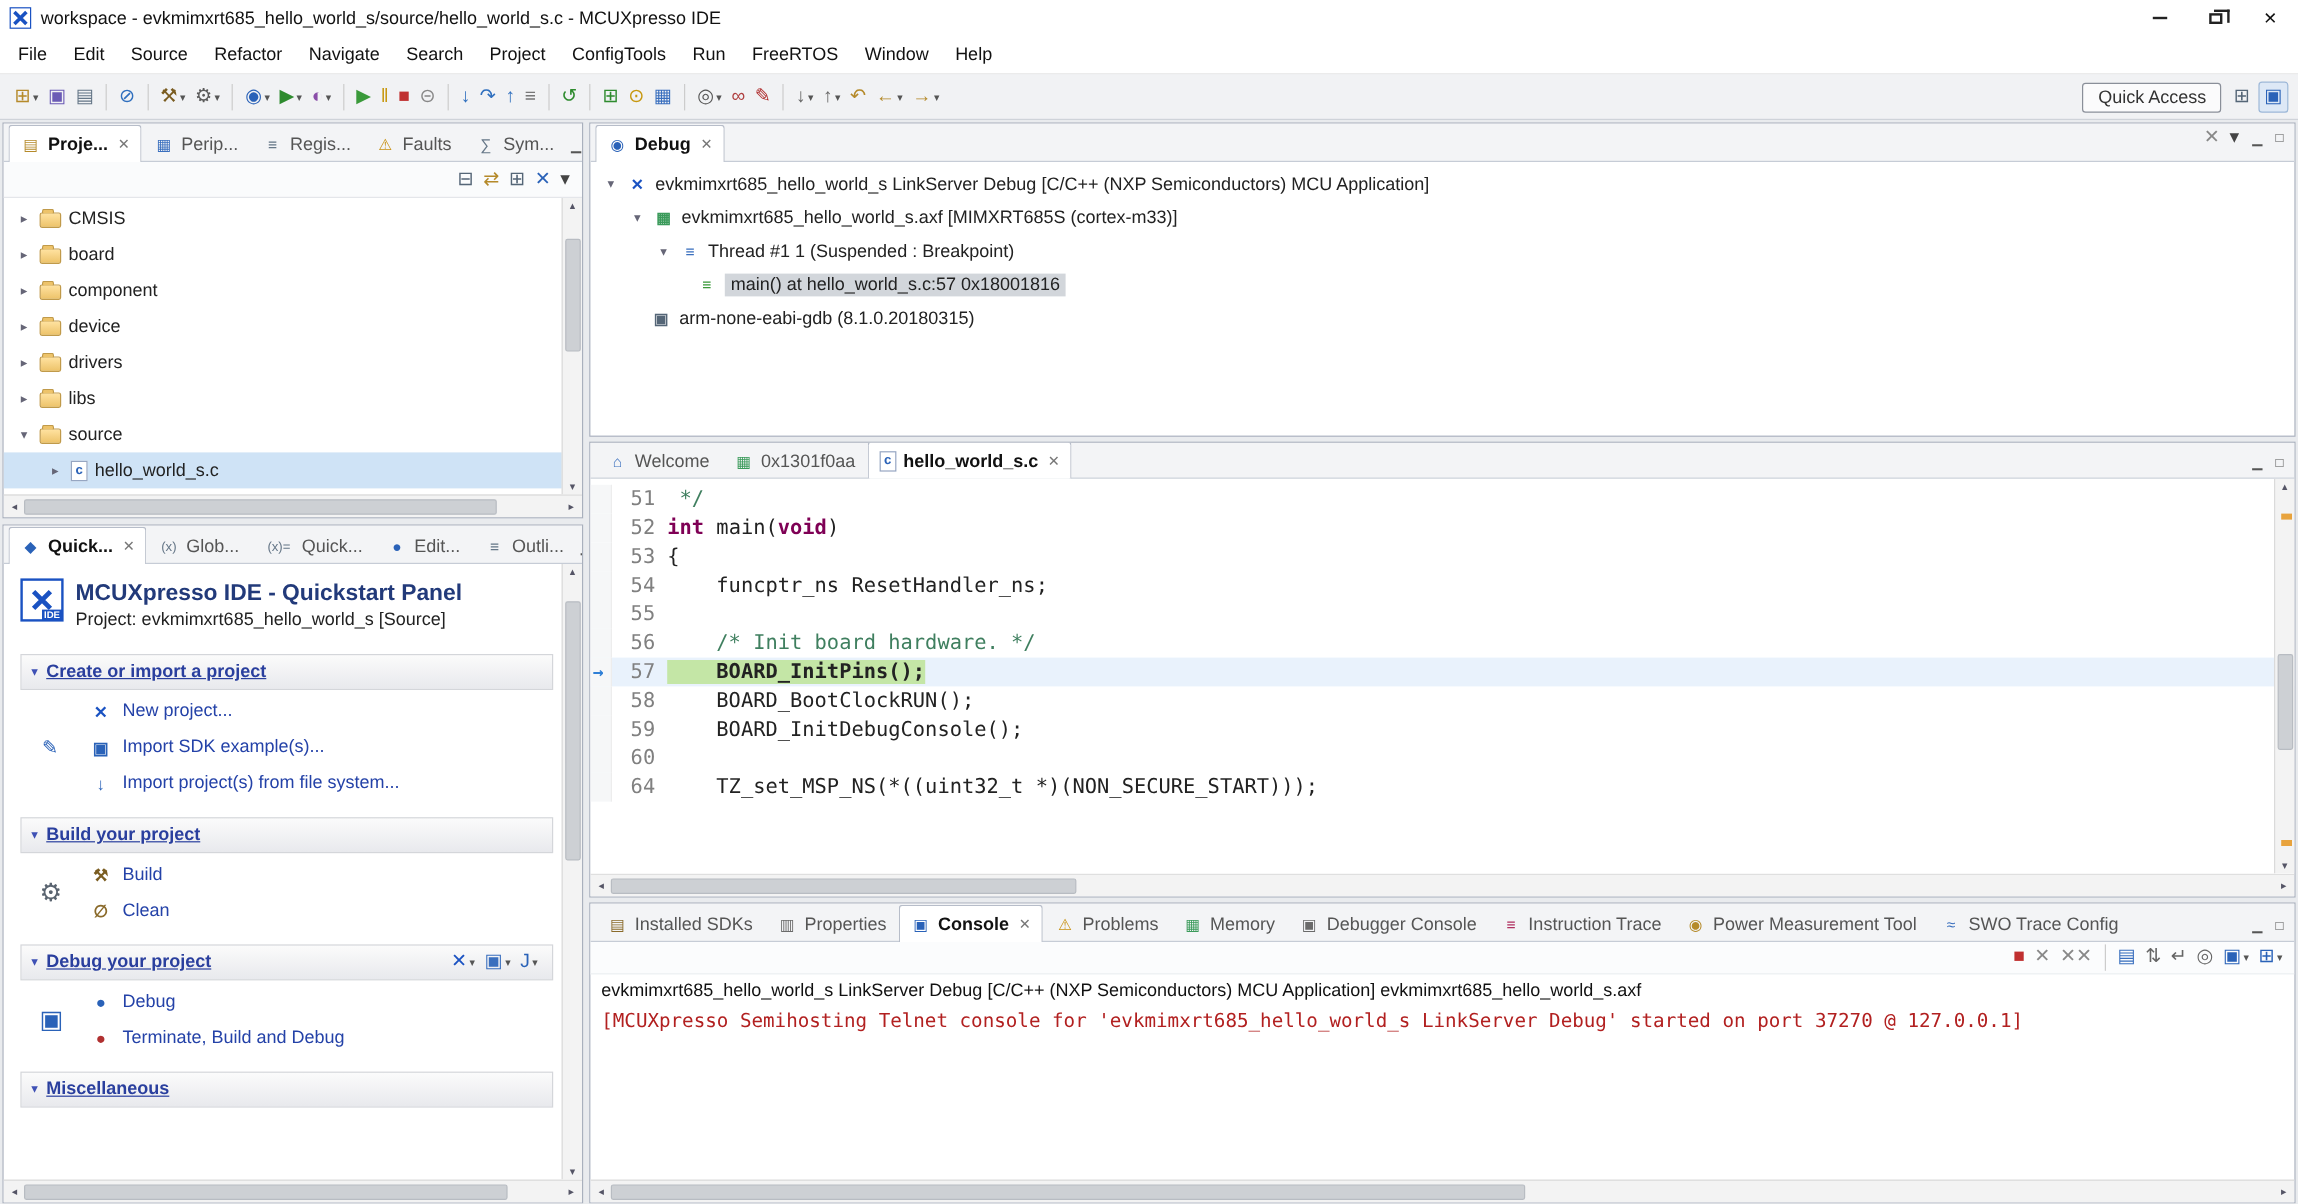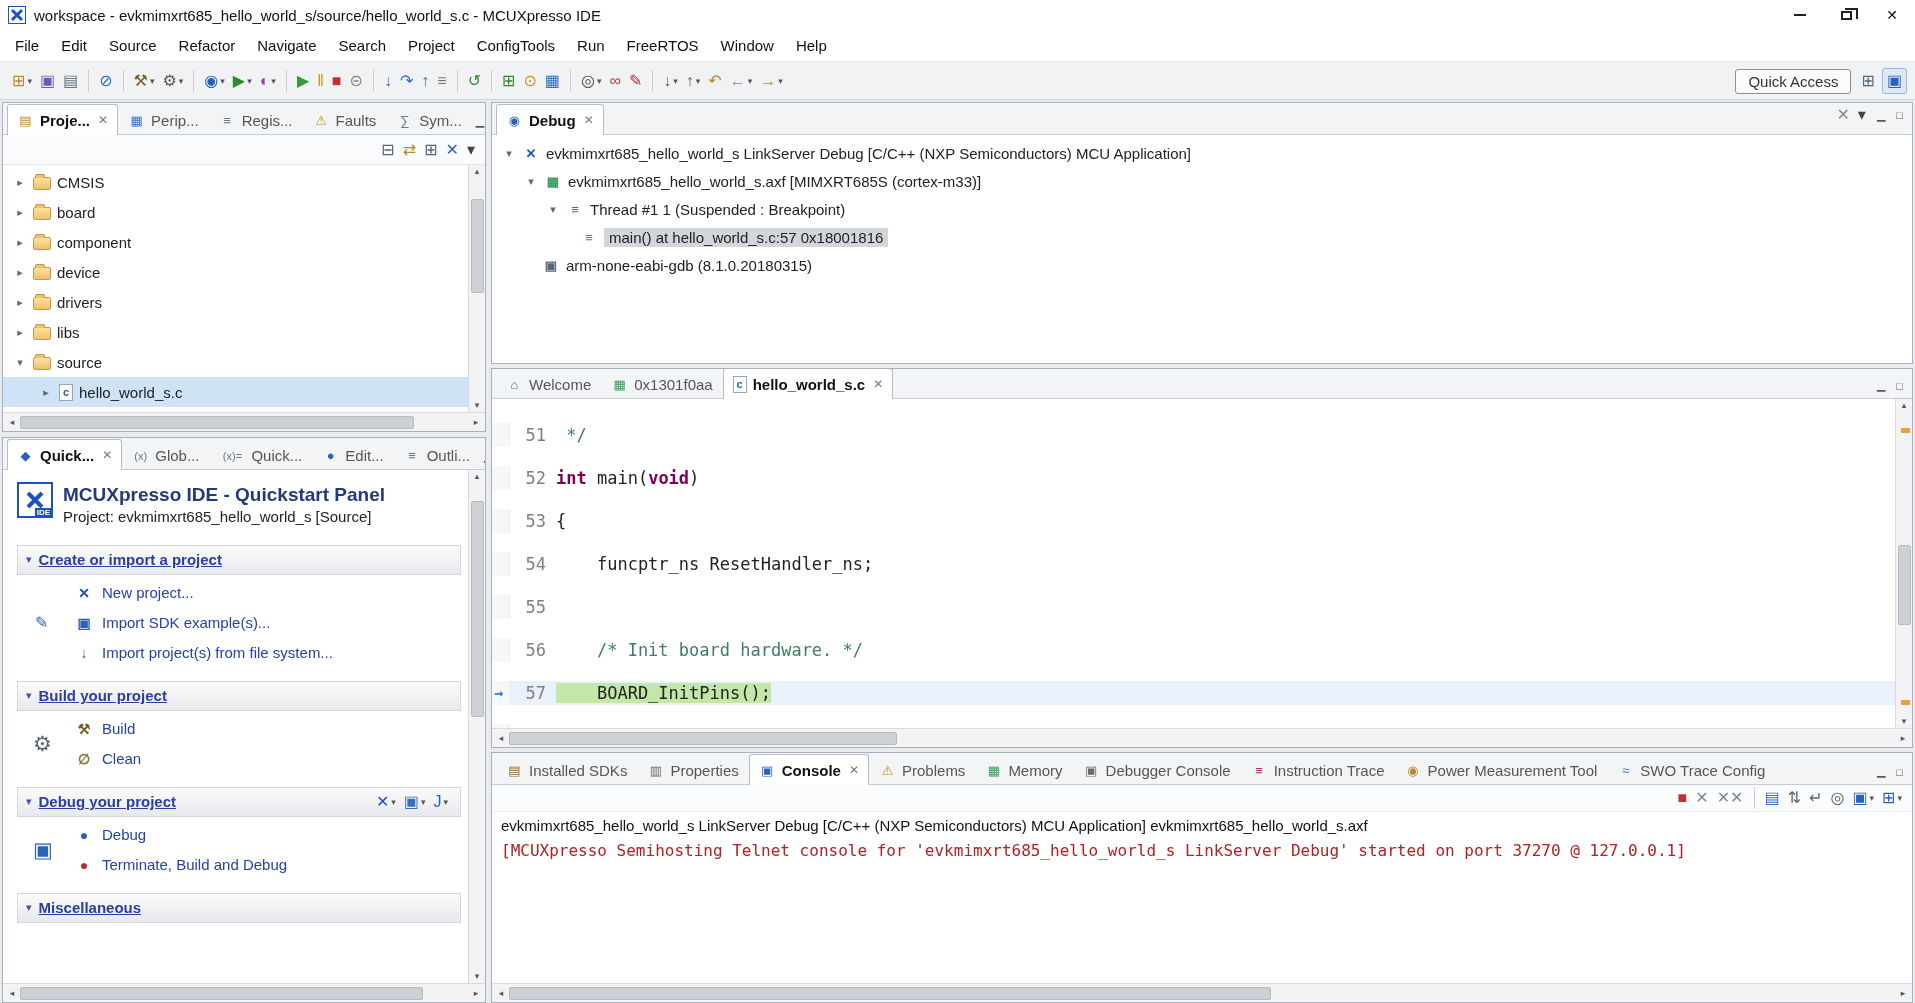--- a/index.html
+++ b/index.html
@@ -88,27 +88,27 @@
   .hdr-icons { margin-left:auto; display:flex; align-items:center; }
   .qs-items { position:relative; padding:3px 0; }
   .qs-item { display:flex; align-items:center; gap:9px; height:30px; padding-left:58px; }
   .qi-ic { width:18px; text-align:center; font-size:14px; flex:none; font-weight:bold; }
   .qs-link { color:#2442a8; font-size:15px; white-space:nowrap; }
   .qs-gutter { position:absolute; left:16px; top:50%; transform:translateY(-50%); font-size:21px; color:#5a6470; }
   .row-gutter { position:absolute; left:18px; font-size:16px; color:#2a62b8; }
 
   
   .code-area { position:relative; flex:1; overflow:hidden; padding-top:5px; background:#fff; }
-  .code-line { display:flex; height:24px; line-height:24px; font-family:"DejaVu Sans Mono",monospace; font-size:17px; white-space:pre;margin-top:19px; }
+  .code-line { display:flex; height:24px; line-height:24px; font-family:"DejaVu Sans Mono",monospace; font-size:17px; white-space:pre; }
   .code-line.cur { background:#e9f2fc; }
   .bp-ruler { width:18px; flex:none; background:#f6f7f8; border-right:1px solid #ededed; position:relative; }
   .ip-arrow { position:absolute; left:2px; top:0; color:#2f7fd6; font-weight:bold; font-size:15px; line-height:24px; }
   .lnum { width:46px; flex:none; text-align:right; padding-right:10px; color:#808080; }
   .lbody { flex:1; min-width:0; }
-  .ltext.ip { background:#c4e6a6; }
+  .ltext.ip { background:#c4e6a6;font-weight:bold; }
   .kw { color:#7f0055; font-weight:bold; }
   .cmt { color:#3f7f5f; }
   .str { color:#2a00ff; }
 
   
   .console-toolbar { height:27px; display:flex; align-items:center; justify-content:flex-end; padding:0 6px; border-bottom:1px solid #eceff2; background:#fbfcfd; flex:none; }
   .console-out { flex:1; padding:5px 9px; overflow:hidden; }
   .console-line1 { font-size:15px; color:#111; margin-bottom:7px; white-space:nowrap; }
   .console-line2 { font-family:"DejaVu Sans Mono",monospace; font-size:16px; color:#b22020; white-space:nowrap; }
 
@@ -601,20 +601,21 @@
       </div>
       <div class="code-area">
         <div>
             <div class="code-line"><span class="bp-ruler"></span><span class="lnum">51</span><span class="lbody"><span class="ltext"><span class="cmt"> */</span></span></span></div>
             <div class="code-line"><span class="bp-ruler"></span><span class="lnum">52</span><span class="lbody"><span class="ltext"><span class="kw">int</span><span> main(</span><span class="kw">void</span><span>)</span></span></span></div>
             <div class="code-line"><span class="bp-ruler"></span><span class="lnum">53</span><span class="lbody"><span class="ltext"><span>{</span></span></span></div>
             <div class="code-line"><span class="bp-ruler"></span><span class="lnum">54</span><span class="lbody"><span class="ltext"><span>    funcptr_ns ResetHandler_ns;</span></span></span></div>
             <div class="code-line"><span class="bp-ruler"></span><span class="lnum">55</span><span class="lbody"><span class="ltext"></span></span></div>
             <div class="code-line"><span class="bp-ruler"></span><span class="lnum">56</span><span class="lbody"><span class="ltext"><span class="cmt">    /* Init board hardware. */</span></span></span></div>
             <div class="code-line cur"><span class="bp-ruler"><span class="ip-arrow">→</span></span><span class="lnum">57</span><span class="lbody"><span class="ltext ip"><span>    BOARD_InitPins();</span></span></span></div>
+            <div class="code-line"><span class="bp-ruler"></span><span class="lnum">58</span><span class="lbody"><span class="ltext"><span>    BOARD_BootClockRUN();</span></span></span></div>
             <div class="code-line"><span class="bp-ruler"></span><span class="lnum">59</span><span class="lbody"><span class="ltext"><span>    BOARD_InitDebugConsole();</span></span></span></div>
             <div class="code-line"><span class="bp-ruler"></span><span class="lnum">60</span><span class="lbody"><span class="ltext"></span></span></div>
             <div class="code-line"><span class="bp-ruler"></span><span class="lnum">64</span><span class="lbody"><span class="ltext"><span>    TZ_set_MSP_NS(*((uint32_t *)(NON_SECURE_START)));</span></span></span></div>
           </div>
         <div class="vscroll">
           <span class="sarrow">▴</span>
           <div class="vtrack">
             <div class="marker" style="top:6%"></div>
             <div class="vthumb" style="top:44%;height:26%;"></div>
             <div class="marker" style="bottom:4%"></div>

